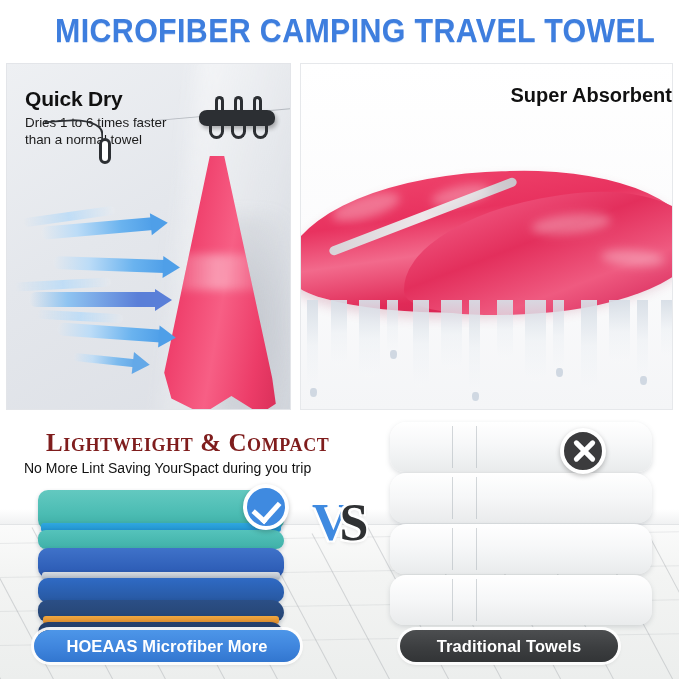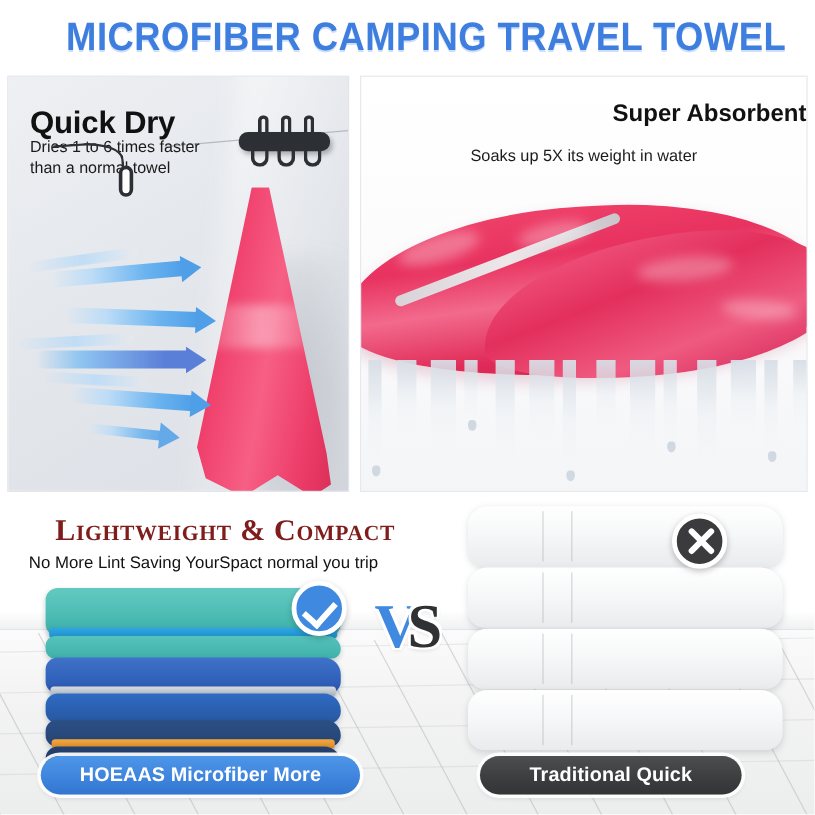--- a/index.html
+++ b/index.html
@@ -40,21 +40,21 @@
   .panel-quickdry {
     position: absolute;
     left: 6px; top: 63px;
     width: 285px; height: 347px;
     background: linear-gradient(150deg,#eef0f3 0%, #e4e7ec 45%, #dcdfe5 100%);
     border: 1px solid #e3e5e9;
     overflow: hidden;
   }
   .qd-heading {
     position: absolute; left: 18px; top: 23px;
-    font-size: 26px; font-weight: bold; color: #111111;
+    font-size: 21px; font-weight: bold; color: #111111;
     letter-spacing: -0.2px;
   }
   .qd-sub {
     position: absolute; left: 18px; top: 50px;
     font-size: 13.4px; color: #1b1b1b; line-height: 17px;
     width: 175px;
   }
   
   .qd-wallshade {
     position: absolute; right: -40px; top: -30px;
@@ -429,21 +429,20 @@
       <div class="arrow a1"></div>
       <div class="arrow a2"></div>
       <div class="arrow a3 dark"></div>
       <div class="arrow a4"></div>
       <div class="arrow a5"></div>
     </div>
   </div>
 
   <div class="panel-absorbent">
     <div class="sa-heading">Super Absorbent</div>
-    <div class="sa-sub">Soaks up 5X its weight in water</div>
 
     <div class="wet-towel"></div>
     <div class="wet-towel-2"></div>
     <div class="towel-seam"></div>
     <div class="gloss g1"></div>
     <div class="gloss g2"></div>
     <div class="gloss g3"></div>
     <div class="gloss g4"></div>
 
     <div class="drips" id="drips">
@@ -464,21 +463,21 @@
         <div class="drip" style="left: 280px; height: 92px; width: 16px;"></div>
         <div class="drip" style="left: 308px; height: 64px; width: 21px;"></div>
         <div class="drip" style="left: 336px; height: 80px; width: 11px;"></div>
         <div class="bead" style="left: 339px; top: 76px;"></div>
         <div class="drip" style="left: 360px; height: 58px; width: 16px;"></div>
       </div>
   </div>
 
   <div class="bottom">
     <div class="lw-heading">Lightweight &amp; Compact</div>
-    <div class="lw-sub">No More Lint Saving YourSpact normal you trip</div>
+    <div class="lw-sub">No More Lint Saving YourSpact during you trip</div>
 
     <div class="floor" id="floor">
       <div class="wallbase"></div>
     <div class="plank" style="left: -80px; top: 18px; width: 190px; transform: rotate(62deg);"></div>
         <div class="plank" style="left: -24px; top: 24px; width: 190px; transform: rotate(62deg);"></div>
         <div class="plank" style="left: 32px; top: 18px; width: 190px; transform: rotate(62deg);"></div>
         <div class="plank" style="left: 88px; top: 24px; width: 190px; transform: rotate(62deg);"></div>
         <div class="plank" style="left: 144px; top: 18px; width: 190px; transform: rotate(62deg);"></div>
         <div class="plank" style="left: 200px; top: 24px; width: 190px; transform: rotate(62deg);"></div>
         <div class="plank" style="left: 256px; top: 18px; width: 190px; transform: rotate(62deg);"></div>
@@ -527,15 +526,15 @@
       </div>
       <div class="badge-x"></div>
     </div>
   </div>
 
   <div class="vs">
     <span class="v">V</span><span class="s">S</span>
   </div>
 
   <div class="pill pill-micro">HOEAAS Microfiber More</div>
-  <div class="pill pill-trad">Traditional Quick</div>
+  <div class="pill pill-trad">Traditional Towels</div>
 
 </div>
 
 </body></html>

